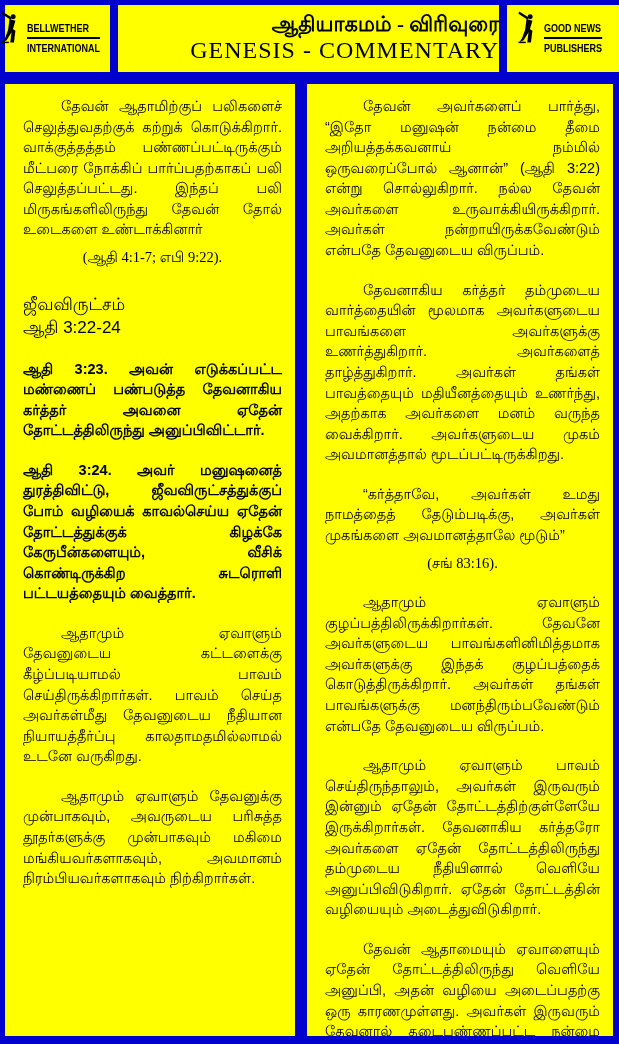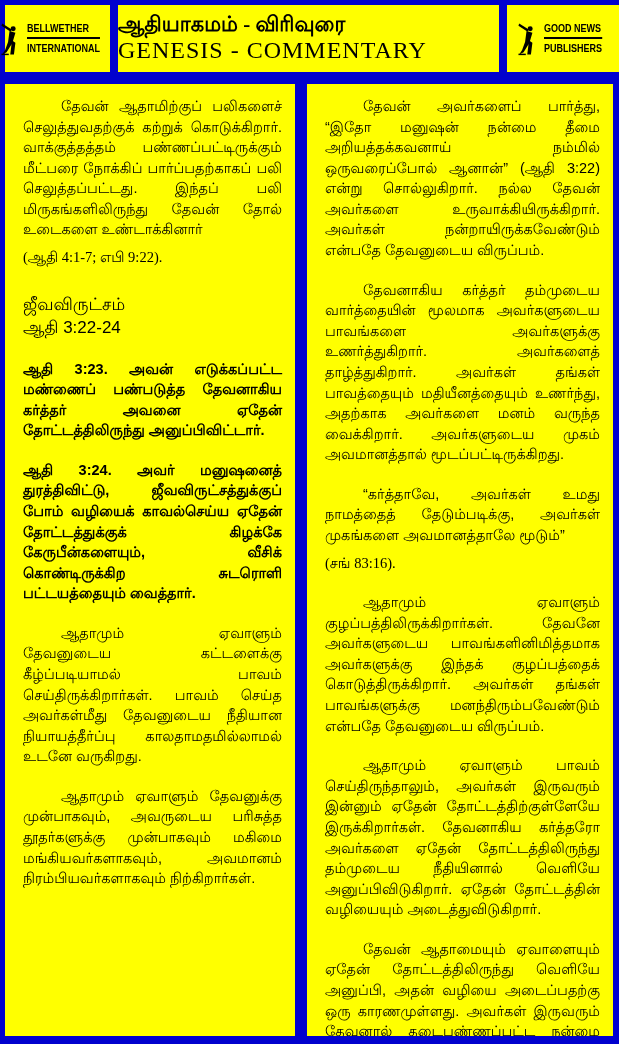--- a/index.html
+++ b/index.html
@@ -10,38 +10,38 @@
     font-family:"Liberation Sans","DejaVu Sans",sans-serif;
     color:#000;
     overflow:hidden;
   }
   .panel{
     position:absolute;
     background:#FFFF00;
     box-sizing:border-box;
   }
   
-  .logo-box{top:5px;height:67px;display:flex;align-items:center;justify-content:center;gap:5px;padding:0 4px;}
+  .logo-box{top:5px;height:67px;display:flex;justify-content:center;gap:5px;padding:0 4px;}
   .logo-left{left:5px;width:105px;}
   .logo-right{left:507px;width:118px;}
   .logo-fig{flex:0 0 auto;width:22px;height:44px;}
   .logo-text{display:flex;flex-direction:column;justify-content:center;}
   .logo-line{
     font-weight:bold;
     font-size:11px;
     letter-spacing:0px;
     transform:scaleX(0.82);
     transform-origin:left center;
     white-space:nowrap;
     line-height:1.35;
   }
   .logo-line.underlined{border-bottom:2px solid #000;padding-bottom:1px;margin-bottom:2px;}
   .title-box{
     left:118px;top:5px;width:381px;height:67px;
-    display:flex;flex-direction:column;align-items:flex-start;justify-content:center;
+    display:flex;flex-direction:column;align-items:flex-end;justify-content:center;
   }
   .title-tamil{
     font-weight:bold;
     font-size:21px;
     line-height:1.2;
     font-family:"Liberation Serif","DejaVu Serif",serif;
   }
   .title-english{
     font-family:"Liberation Serif","DejaVu Serif",serif;
     font-size:24px;
@@ -57,21 +57,21 @@
     text-align:justify;
     overflow:hidden;
   }
   .col-left{left:5px;width:290px;}
   .col-right{left:307px;width:306px;}
   .blk{margin:0 0 19px 0;}
   .blk.body{text-indent:38px;}
   .blk.verse{font-weight:bold;text-indent:0;}
   .blk.cite{
     text-indent:0;
-    text-align:left;
+    text-align:center;
     font-family:"Liberation Serif","DejaVu Serif",serif;
     font-weight:normal;
     margin-top:-12px;
   }
   .blk.heading{
     font-weight:normal;
     font-size:17px;
     text-align:left;
     text-indent:0;
     white-space:pre-line;

